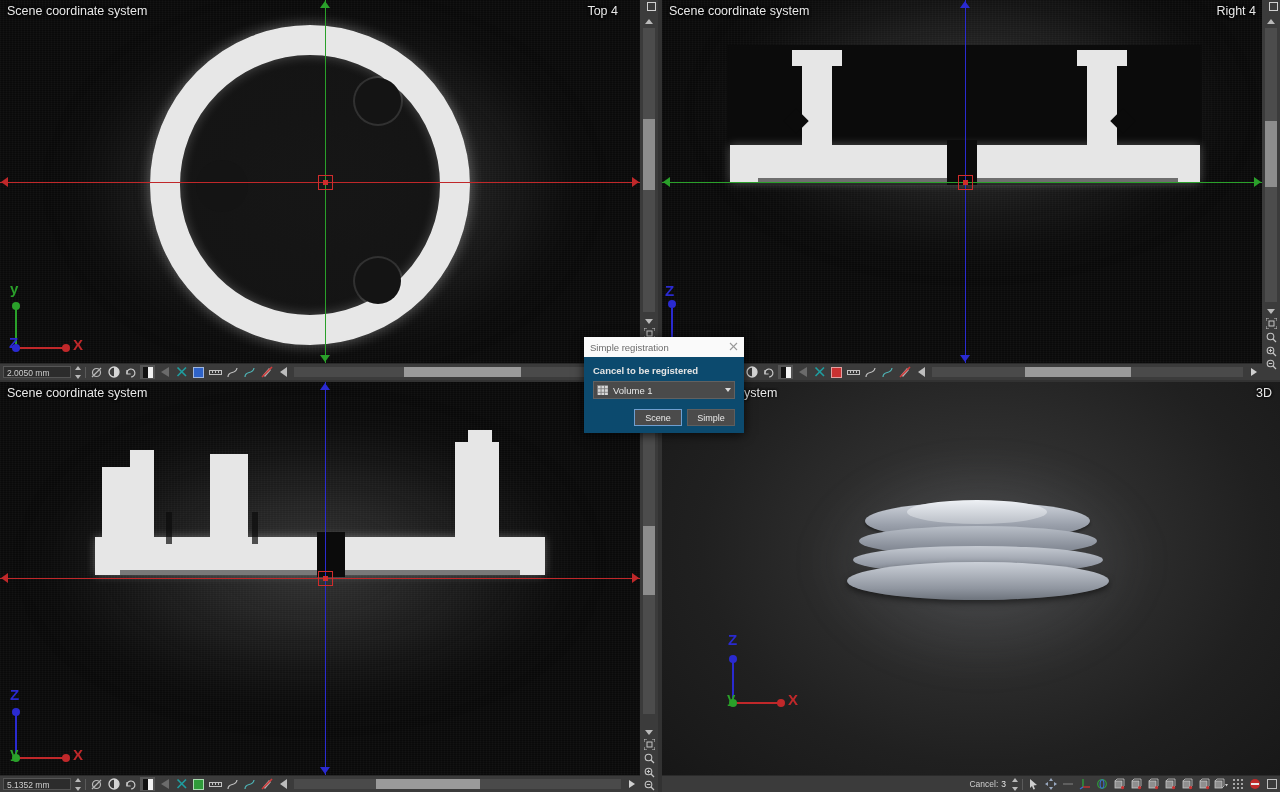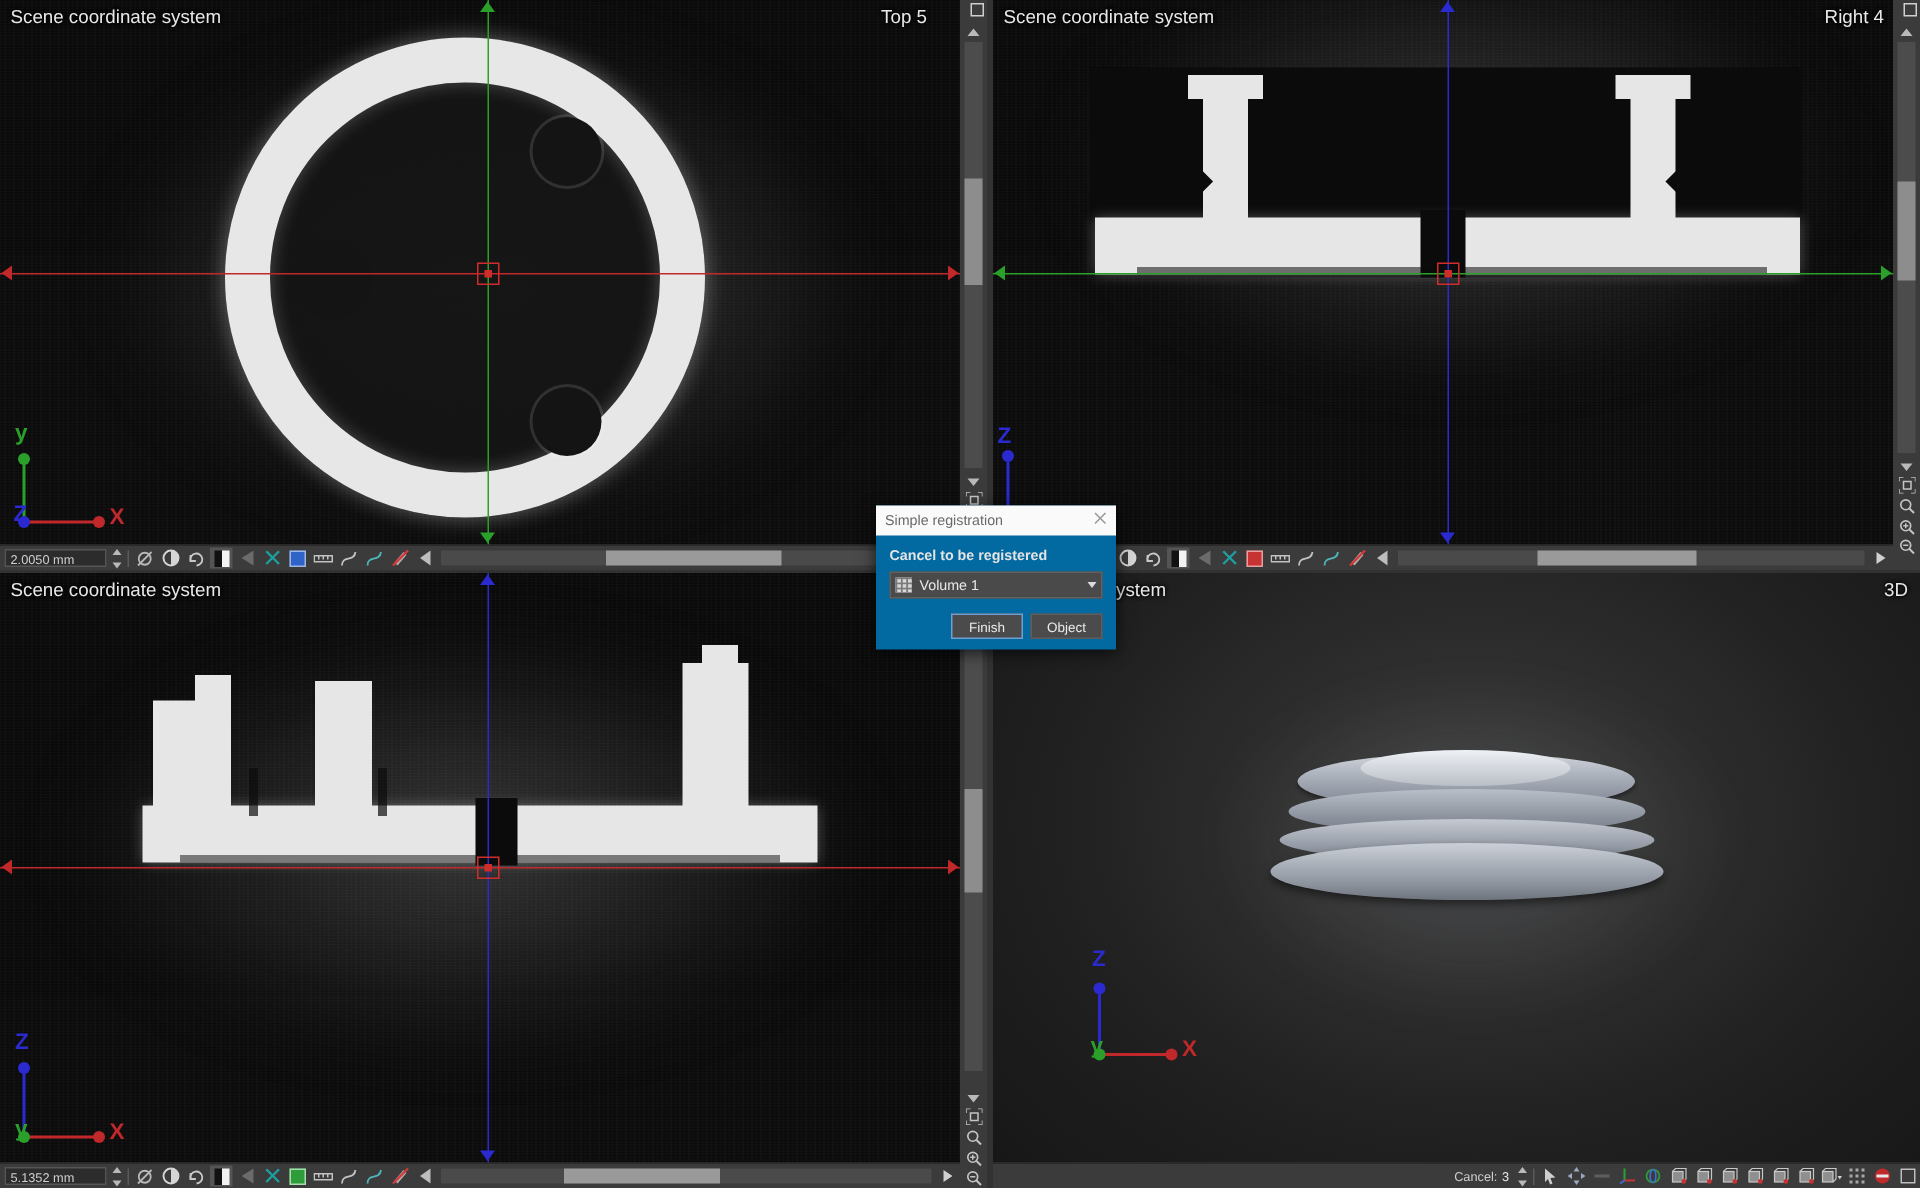--- a/index.html
+++ b/index.html
@@ -51,21 +51,21 @@
   .hthumb{position:absolute;top:0;bottom:0;background:#9a9a9a;}
 
   
   .rail{position:absolute;width:18px;background:#3b3b3b;z-index:11;}
   .vtrack{position:absolute;left:3px;right:3px;background:#4c4c4c;}
   .vthumb{position:absolute;left:0;right:0;background:#8d8d8d;}
   .railbtn{position:absolute;left:2px;width:14px;height:14px;display:flex;
            align-items:center;justify-content:center;}
 
   
-  .dlg{position:absolute;z-index:60;background:#0369a1;box-shadow:0 2px 10px rgba(0,0,0,.7);}
+  .dlg{position:absolute;z-index:60;background:#0c4a6e;box-shadow:0 2px 10px rgba(0,0,0,.7);}
   .dlg-title{height:20px;background:#fafafa;color:#6a6a6a;font-size:9.5px;
              display:flex;align-items:center;padding:0 6px;}
   .dlg-title .t{flex:1;}
   .dlg-body{padding:8px 9px 7px 9px;}
   .dlg-lbl{font-size:9.5px;font-weight:bold;color:#e4e4e4;margin-bottom:5px;}
   .combo{height:16px;background:#4a4a4a;border:1px solid #616161;display:flex;
          align-items:center;padding:0 3px;font-size:9.5px;color:#e8e8e8;}
   .gridicon{width:11px;height:10px;margin-right:5px;background:#d7d7d7;
             background-image:linear-gradient(#7a7a7a 1px,transparent 1px),
                              linear-gradient(90deg,#7a7a7a 1px,transparent 1px);
@@ -128,21 +128,21 @@
         <div class="gz-dot" style="left:7px;top:20px;background:#2aa02a;"></div>
         <div class="gz-line" style="left:11px;top:65px;width:50px;height:2px;background:#c0282a;"></div>
         <div class="gz-dot" style="left:57px;top:62px;background:#c0282a;"></div>
         <div class="gz-lbl" style="left:68px;top:54px;color:#c0282a;">X</div>
         <div class="gz-dot" style="left:7px;top:62px;background:#2a2ad0;"></div>
         <div class="gz-lbl" style="left:4px;top:52px;color:#2a2ad0;">Z</div>
       </div>
     </div>
 
     <div class="vp-title">Scene coordinate system</div>
-    <div class="vp-corner" style="right:22px;">Top 5</div>
+    <div class="vp-corner" style="right:22px;">Top 4</div>
 
     <div class="toolbar">
       <div class="mmfield">2.0050 mm</div>
       <div class="spin">
           <i class="up"></i>
           <i class="dn"></i>
         </div>
       <div class="tsep"></div>
       <div class="tbtn">
         <svg width="11" height="11" viewBox="0 0 11 11">
@@ -712,19 +712,19 @@
       </span>
     </div>
     <div class="dlg-body">
       <div class="dlg-lbl">Cancel to be registered</div>
       <div class="combo">
         <span class="gridicon"></span>
         <span>Volume 1</span>
         <span class="caret"></span>
       </div>
       <div class="dlg-btns">
-        <div class="btn primary">Finish</div>
-        <div class="btn">Object</div>
+        <div class="btn primary">Scene</div>
+        <div class="btn">Simple</div>
       </div>
     </div>
   </div>
 
 </div>
 
 </body></html>

